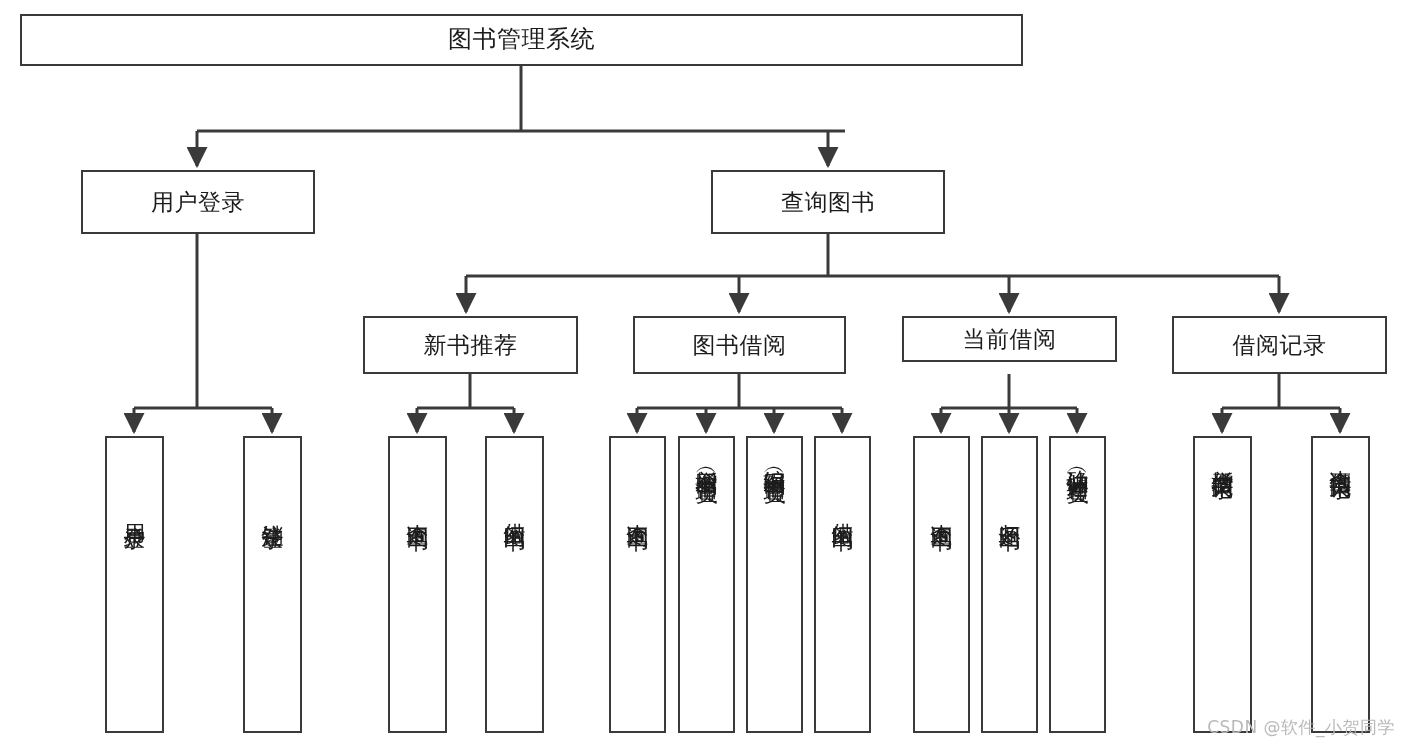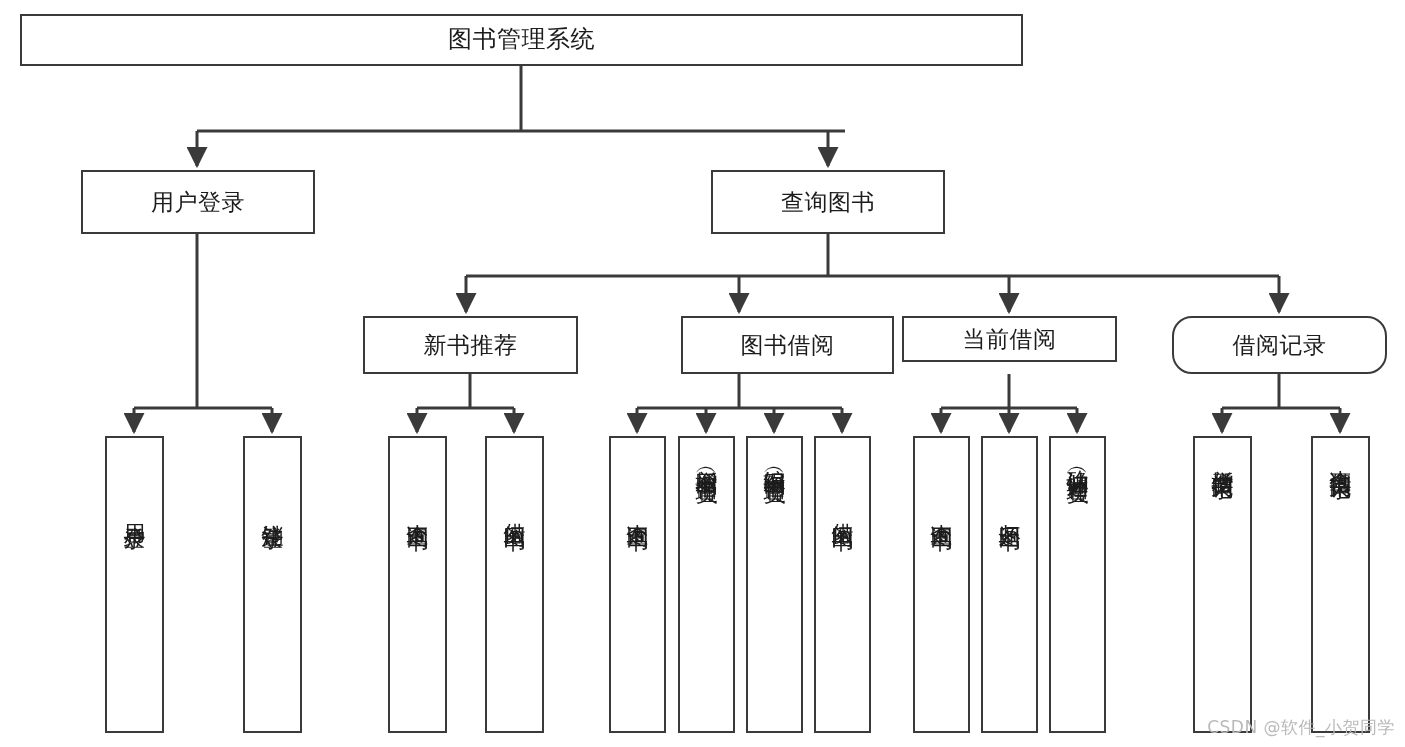--- a/index.html
+++ b/index.html
@@ -143,27 +143,27 @@
   <div class="node h" style="left:81px; top:170px; width:234px; height:64px;">
     <span class="label">用户登录</span>
   </div>
   <div class="node h" style="left:711px; top:170px; width:234px; height:64px;">
     <span class="label">查询图书</span>
   </div>
 
   <div class="node h" style="left:363px; top:316px; width:215px; height:58px;">
     <span class="label">新书推荐</span>
   </div>
-  <div class="node h" style="left:633px; top:316px; width:213px; height:58px;margin-left:48px;">
+  <div class="node h" style="left:633px; top:316px; width:213px; height:58px;">
     <span class="label">图书借阅</span>
   </div>
   <div class="node h" style="left:902px; top:316px; width:215px; height:46px;">
     <span class="label">当前借阅</span>
   </div>
-  <div class="node h" style="left:1172px; top:316px; width:215px; height:58px;border-radius:20px;">
+  <div class="node h" style="left:1172px; top:316px; width:215px; height:58px;">
     <span class="label">借阅记录</span>
   </div>
 
   <div class="node v mid" style="left:105px; top:436px; width:59px; height:297px;">
     <span class="label">用户登录</span>
   </div>
   <div class="node v mid" style="left:243px; top:436px; width:59px; height:297px;">
     <span class="label">注销登录</span>
   </div>
 

